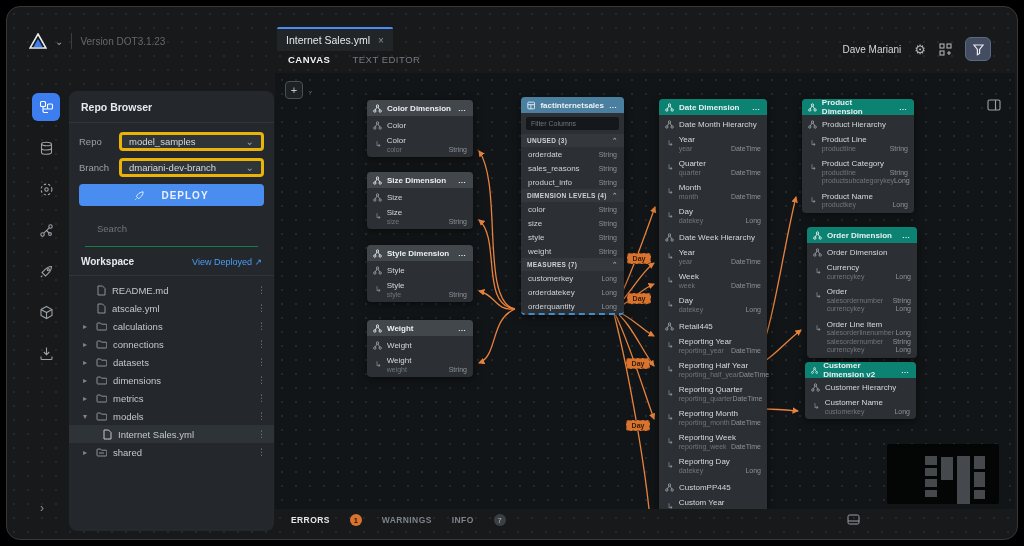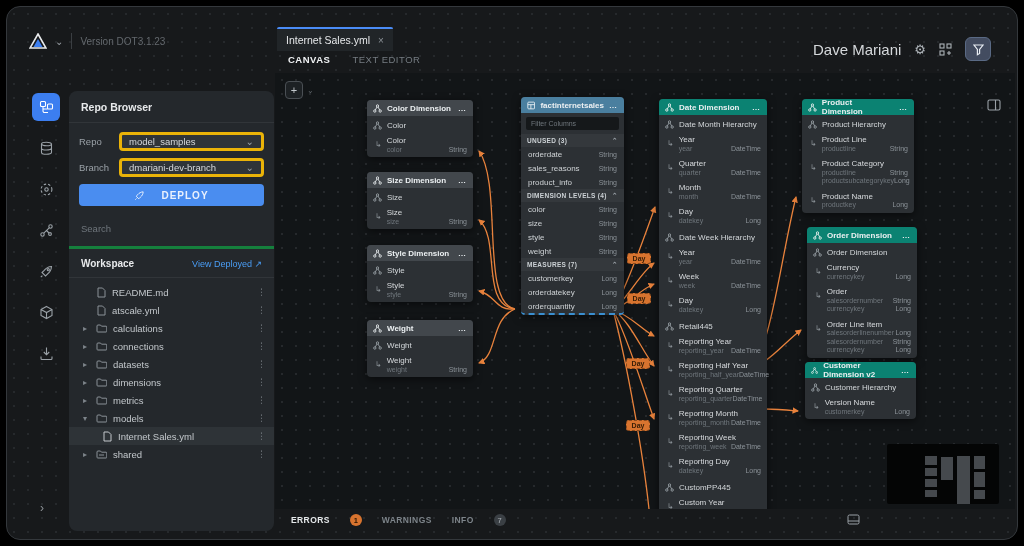--- a/index.html
+++ b/index.html
@@ -8,21 +8,21 @@
             background-image:radial-gradient(#26292c 0.8px, transparent 1px); background-size:14px 14px;
             border:1px solid #34383c; border-radius:14px; overflow:hidden; }
 
   
   .logo-area { position:absolute; left:22px; top:26px; display:flex; align-items:center; gap:8px; }
   .chev { color:#9aa0a6; font-size:10px; }
   .vdivider { width:1px; height:16px; background:#3a3e42; }
   .version { color:#63686d; font-size:10px; }
 
   .user-area { position:absolute; right:26px; top:30px; display:flex; align-items:center; gap:13px; }
-  .user-name { color:#d5d8db; font-size:15px; }
+  .user-name { color:#d5d8db; font-size:10px; }
   .topbar-icon { color:#aeb4b9; font-size:13px; line-height:13px; cursor:pointer; }
   .design-btn { width:26px; height:24px; background:#434c60; border:1px solid #5a6residue6a80; border-radius:6px;
                 display:flex; align-items:center; justify-content:center; }
   .design-btn { border:1px solid #5a6a85; }
 
   
   .rail { position:absolute; left:25px; top:86px; width:28px; display:flex; flex-direction:column; gap:13px; align-items:center; }
   .rail-item { width:28px; height:28px; border-radius:6px; display:flex; align-items:center; justify-content:center; color:#9aa1a7; }
   .rail-item.active { background:#3c7ef0; color:#fff; }
   .rail-collapse { position:absolute; left:33px; top:494px; color:#8b9196; font-size:12px; }
@@ -31,21 +31,21 @@
   .panel { position:absolute; left:62px; top:84px; width:205px; height:440px; background:#24282c; border-radius:8px; }
   .panel-title { padding:10px 12px 9px; color:#e8eaec; font-size:10.5px; font-weight:bold; border-bottom:1px solid #313539; }
   .form-area { padding:9px 10px 0; }
   .form-row { display:flex; align-items:center; margin-bottom:7px; }
   .form-label { width:40px; color:#9aa1a7; font-size:9.5px; }
   .select { flex:1; height:19px; background:#2f3438; border:3px solid #eab308; border-radius:4px; display:flex; align-items:center;
             padding:0 7px; color:#d6d9dc; font-size:9.5px; }
   .select .chev { margin-left:auto; }
   .deploy-btn { margin:3px 10px 0; width:185px; height:22px; background:#4a8df0; border:none; border-radius:4px; color:#eaf1fd;
                 font-size:10px; font-weight:bold; letter-spacing:1px; display:flex; align-items:center; justify-content:center; gap:16px; cursor:pointer; }
-  .search-wrap { margin:12px 0 0; padding:0 12px 10px; border-bottom:3px solid #15803d; }
+  .search-wrap { margin:12px 16px 0; padding:0 12px 10px; border-bottom:1px solid #15803d; }
   .search-input { width:100%; background:transparent; border:none; outline:none; color:#c8ccd0; font-size:9.5px; }
   .search-input::placeholder { color:#6f767c; }
   .ws-header { display:flex; align-items:center; padding:9px 12px 8px; border-bottom:1px solid #313539; }
   .ws-title { color:#e8eaec; font-size:10px; font-weight:bold; }
   .ws-link { margin-left:auto; color:#4a9df5; font-size:9px; cursor:pointer; }
   .tree { padding-top:5px; }
   .tree-row { height:18px; display:flex; align-items:center; padding:0 8px 0 14px; color:#c3c8cc; font-size:9.5px; gap:6px; cursor:pointer; }
   .tree-row.selected { background:#2e3337; }
   .tree-row .caret { width:7px; color:#7d848a; font-size:8px; }
   .tree-row .kebab { margin-left:auto; color:#7d848a; font-size:9px; letter-spacing:0; }
@@ -947,21 +947,21 @@
               <circle cx="2" cy="7.8" r="1.3"></circle>
               <circle cx="8" cy="7.8" r="1.3"></circle>
               <path d="M4.4 3.4 L2.6 6.6 M5.6 3.4 L7.4 6.6"></path>
             </g>
           </svg>
         <span>Customer Hierarchy</span>
       </div>
       <div class="lrow">
           <span class="licon">↳</span>
           <div class="ltxt">
-            <div class="nm">Version Name</div>
+            <div class="nm">Customer Name</div>
             <div class="keyline">
               <span class="ky">customerkey</span>
               <span class="tp">Long</span>
             </div>
           </div>
         </div>
     </div>
 
     <div class="minimap">
       <div class="mm-block" style="left:38px; top:12px; width:12px; height:9px;"></div>

